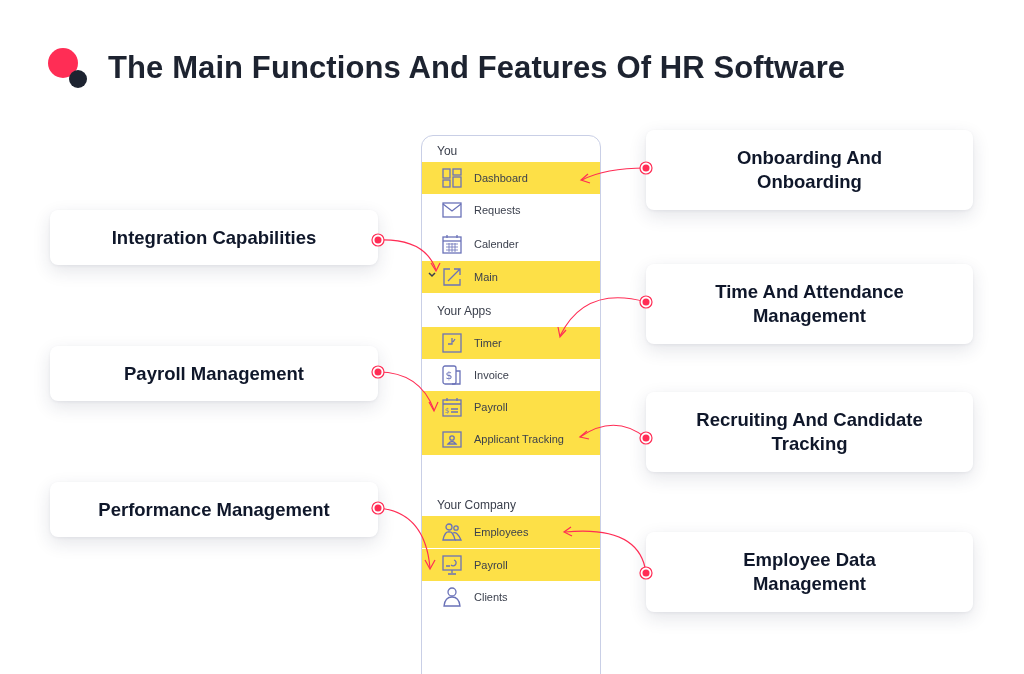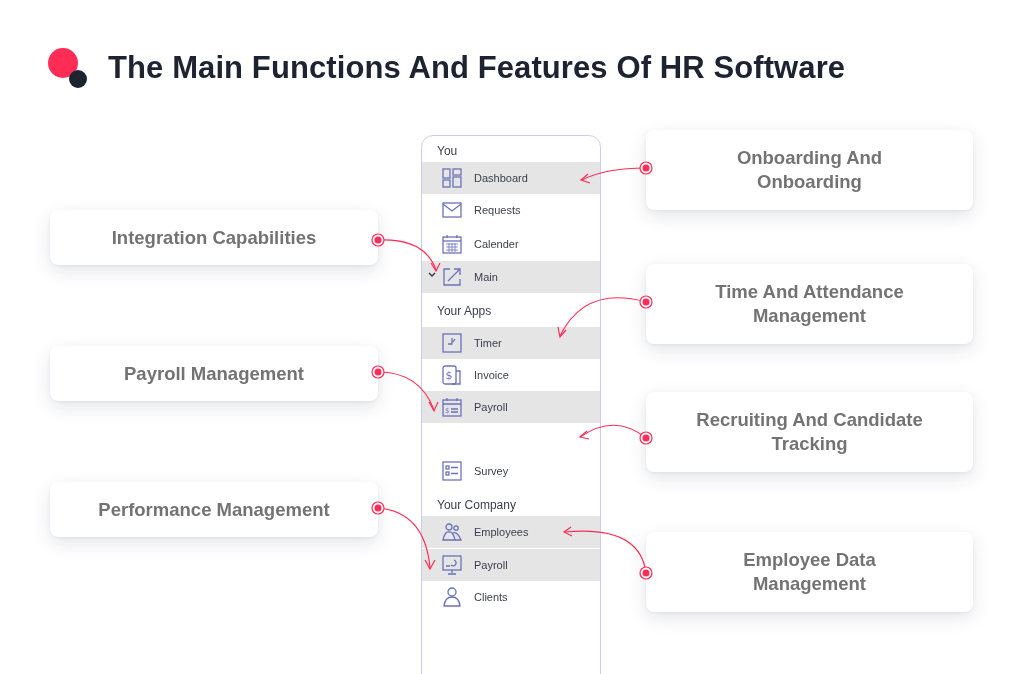--- a/index.html
+++ b/index.html
@@ -7,26 +7,26 @@
   body { position: relative; font-family: "Liberation Sans", "DejaVu Sans", sans-serif; }
 
   .logo { position: absolute; left: 48px; top: 48px; width: 42px; height: 42px; }
   .logo .big { position: absolute; left: 0; top: 0; width: 30px; height: 30px; border-radius: 50%; background: #ff2d55; }
   .logo .small { position: absolute; left: 21px; top: 22px; width: 18px; height: 18px; border-radius: 50%; background: #1d2330; }
   .title { position: absolute; left: 108px; top: 50px; font-size: 31px; font-weight: 700; color: #1d2330; letter-spacing: 0.1px; white-space: nowrap; }
 
   .menu { position: absolute; left: 421px; top: 135px; width: 180px; height: 560px; border: 1px solid #c9cfe6; border-radius: 12px; background: #fff; }
   .section { position: absolute; left: 15px; font-size: 12px; color: #3a3f4c; }
   .item { position: absolute; left: 0; width: 178px; height: 32px; display: flex; align-items: center; }
-  .item.hl { background: #e5e5e5; }
+  .item.hl { background: #fde047; }
   .item .ico { position: absolute; left: 20px; top: 6px; width: 20px; height: 20px; }
   .item .lbl { position: absolute; left: 52px; font-size: 11px; color: #3a3f4c; }
   .item .chev { position: absolute; left: 5px; top: 9px; width: 10px; height: 10px; }
 
-  .card { position: absolute; background: #fff; border-radius: 8px; box-shadow: 0 6px 18px rgba(30,40,70,0.12), 0 1px 3px rgba(30,40,70,0.06); display: flex; align-items: center; justify-content: center; text-align: center; color: #737373; font-weight: 700; font-size: 18.5px; line-height: 24px; }
+  .card { position: absolute; background: #fff; border-radius: 8px; box-shadow: 0 6px 18px rgba(30,40,70,0.12), 0 1px 3px rgba(30,40,70,0.06); display: flex; align-items: center; justify-content: center; text-align: center; color: #0f172a; font-weight: 700; font-size: 18.5px; line-height: 24px; }
 
   svg.connectors { position: absolute; left: 0; top: 0; width: 1024px; height: 674px; pointer-events: none; }
 </style>
 </head>
 <body>
 
 <div class="logo">
   <div class="big"></div>
   <div class="small"></div>
 </div>
@@ -95,30 +95,29 @@
 
   <div class="item hl" style="top:255px">
     <svg class="ico" viewBox="0 0 20 20" fill="none" stroke="#6a72b8" stroke-width="1.3">
       <rect x="1" y="3" width="18" height="16"></rect>
         <path d="M1 7 H19 M5 1 V4 M15 1 V4 M9 12 H16 M9 15 H16"></path>
       <text x="3" y="16" font-size="7" fill="#6a72b8" stroke="none" font-family="DejaVu Sans, sans-serif">$</text>
     </svg>
     <span class="lbl">Payroll</span>
   </div>
 
-
-  <div class="item" style="top:319px">
-    <svg class="ico" viewBox="0 0 20 20" fill="none" stroke="#6a72b8" stroke-width="1.3">
-      <rect x="1" y="1" width="18" height="18"></rect>
-        <rect x="4" y="5" width="3" height="3"></rect>
-        <rect x="4" y="11" width="3" height="3"></rect>
-        <path d="M9 6.5 H16 M9 12.5 H16"></path>
-    </svg>
-    <span class="lbl">Survey</span>
-  </div>
+  <div class="item hl" style="top:287px">
+    <svg class="ico" viewBox="0 0 20 20" fill="none" stroke="#6a72b8" stroke-width="1.3">
+      <rect x="1" y="3" width="18" height="15"></rect>
+        <circle cx="10" cy="9" r="2.2"></circle>
+        <path d="M6 15 Q10 10 14 15 Z"></path>
+    </svg>
+    <span class="lbl">Applicant Tracking</span>
+  </div>
+
 
   <div class="section" style="top:362px">Your Company</div>
 
   <div class="item hl" style="top:380px">
     <svg class="ico" viewBox="0 0 20 20" fill="none" stroke="#6a72b8" stroke-width="1.3">
       <circle cx="7" cy="5" r="3"></circle>
         <circle cx="14" cy="6" r="2.2"></circle>
         <path d="M1 18 Q3 9 7 10 Q11 9 13 18 Z"></path>
         <path d="M11 11 Q15 9 19 18 H13"></path>
     </svg>

